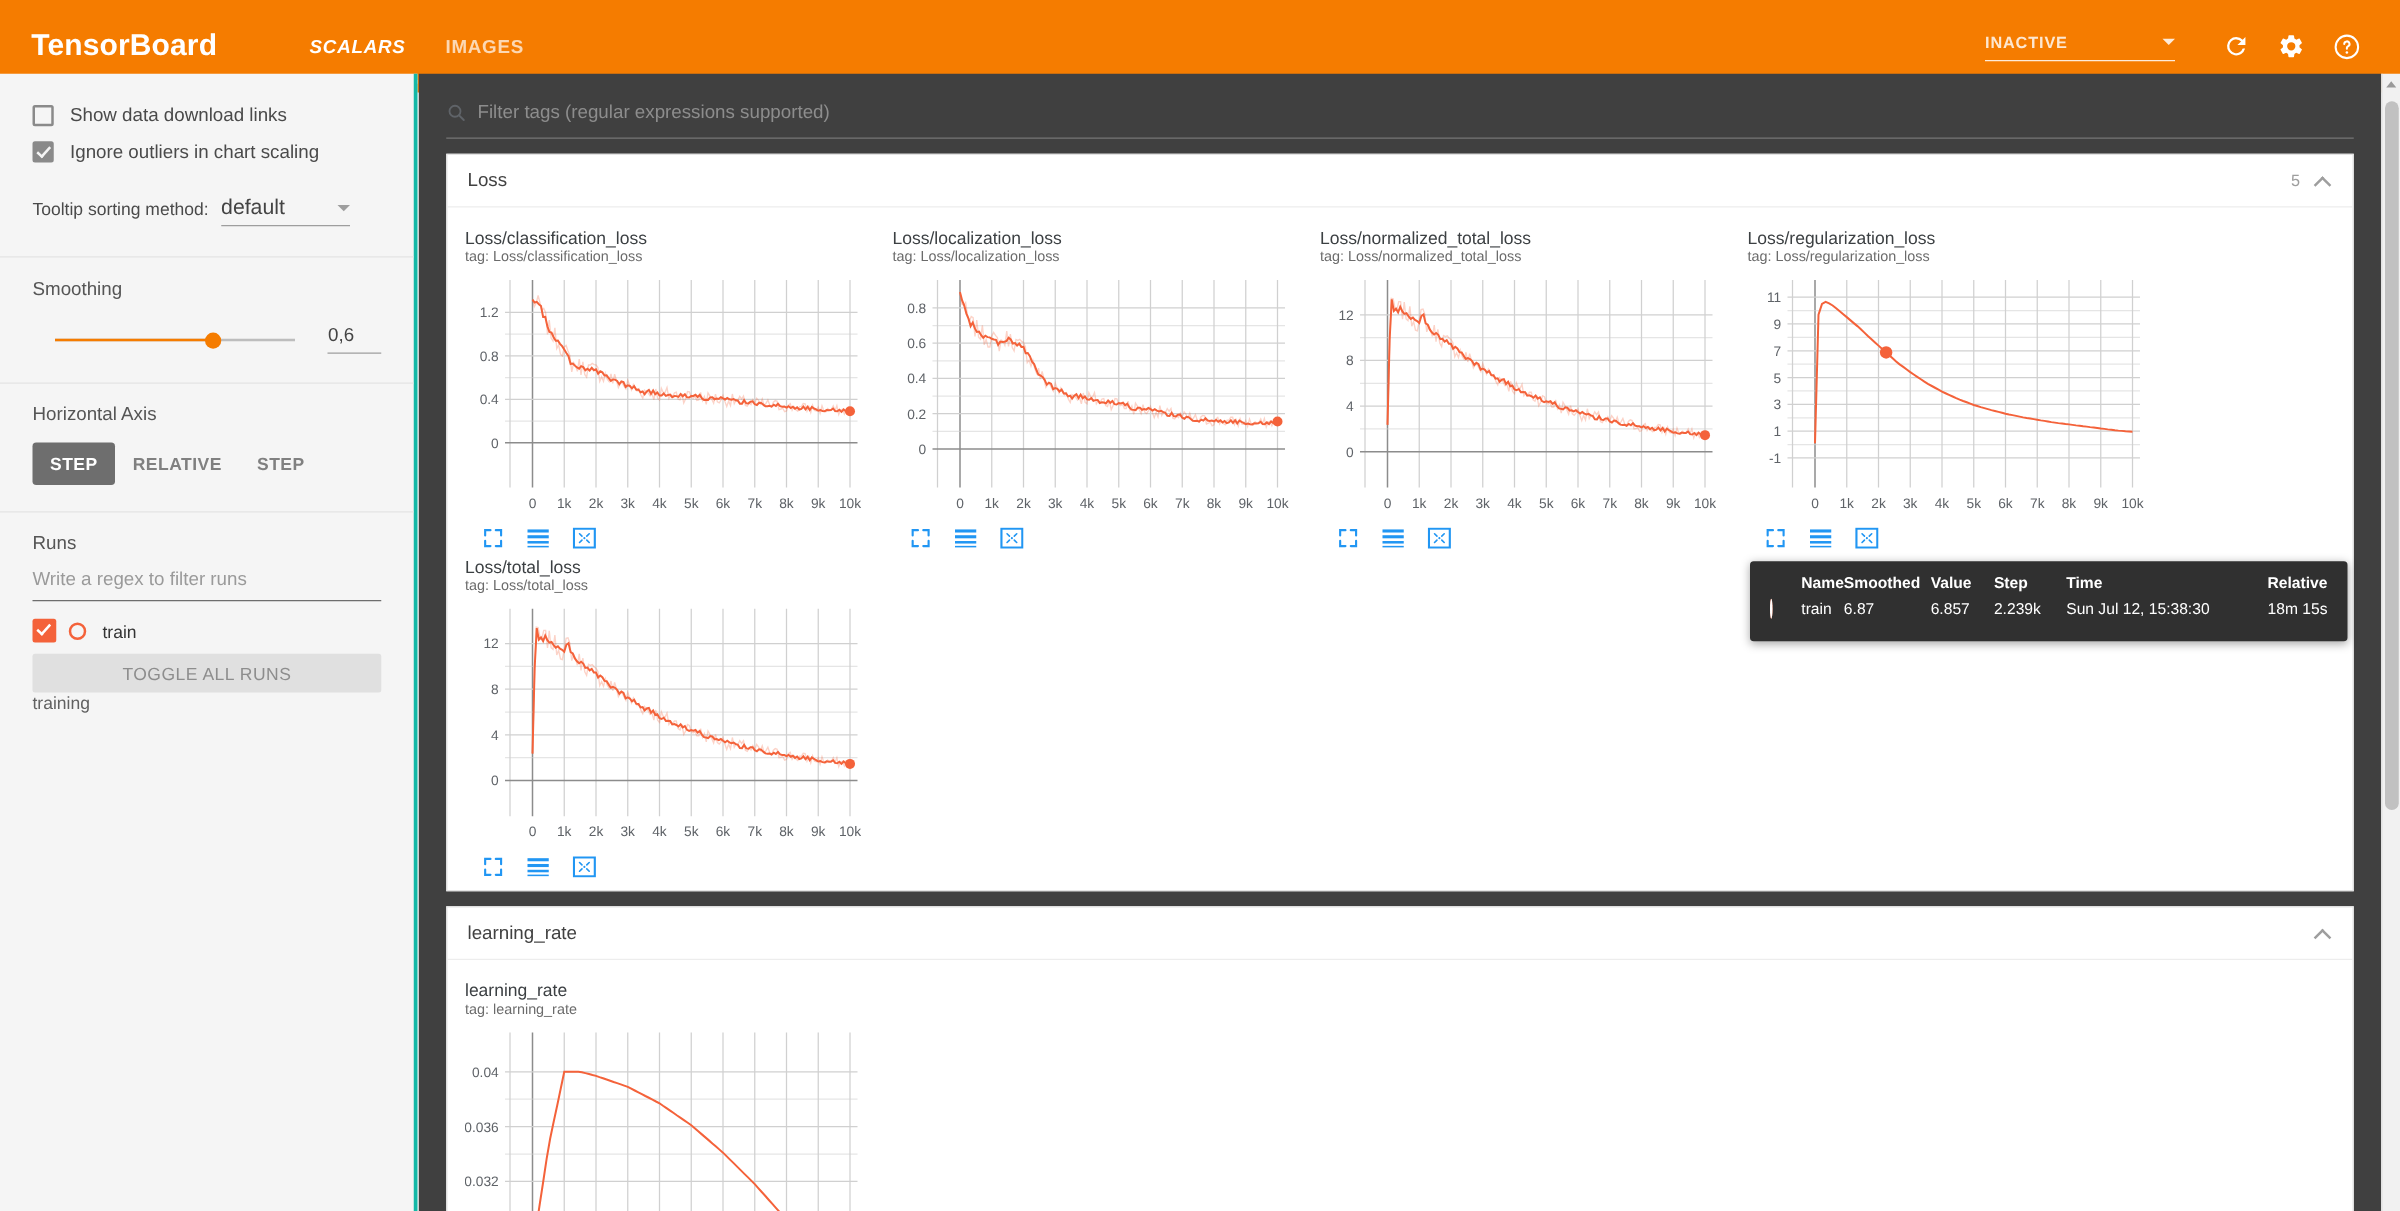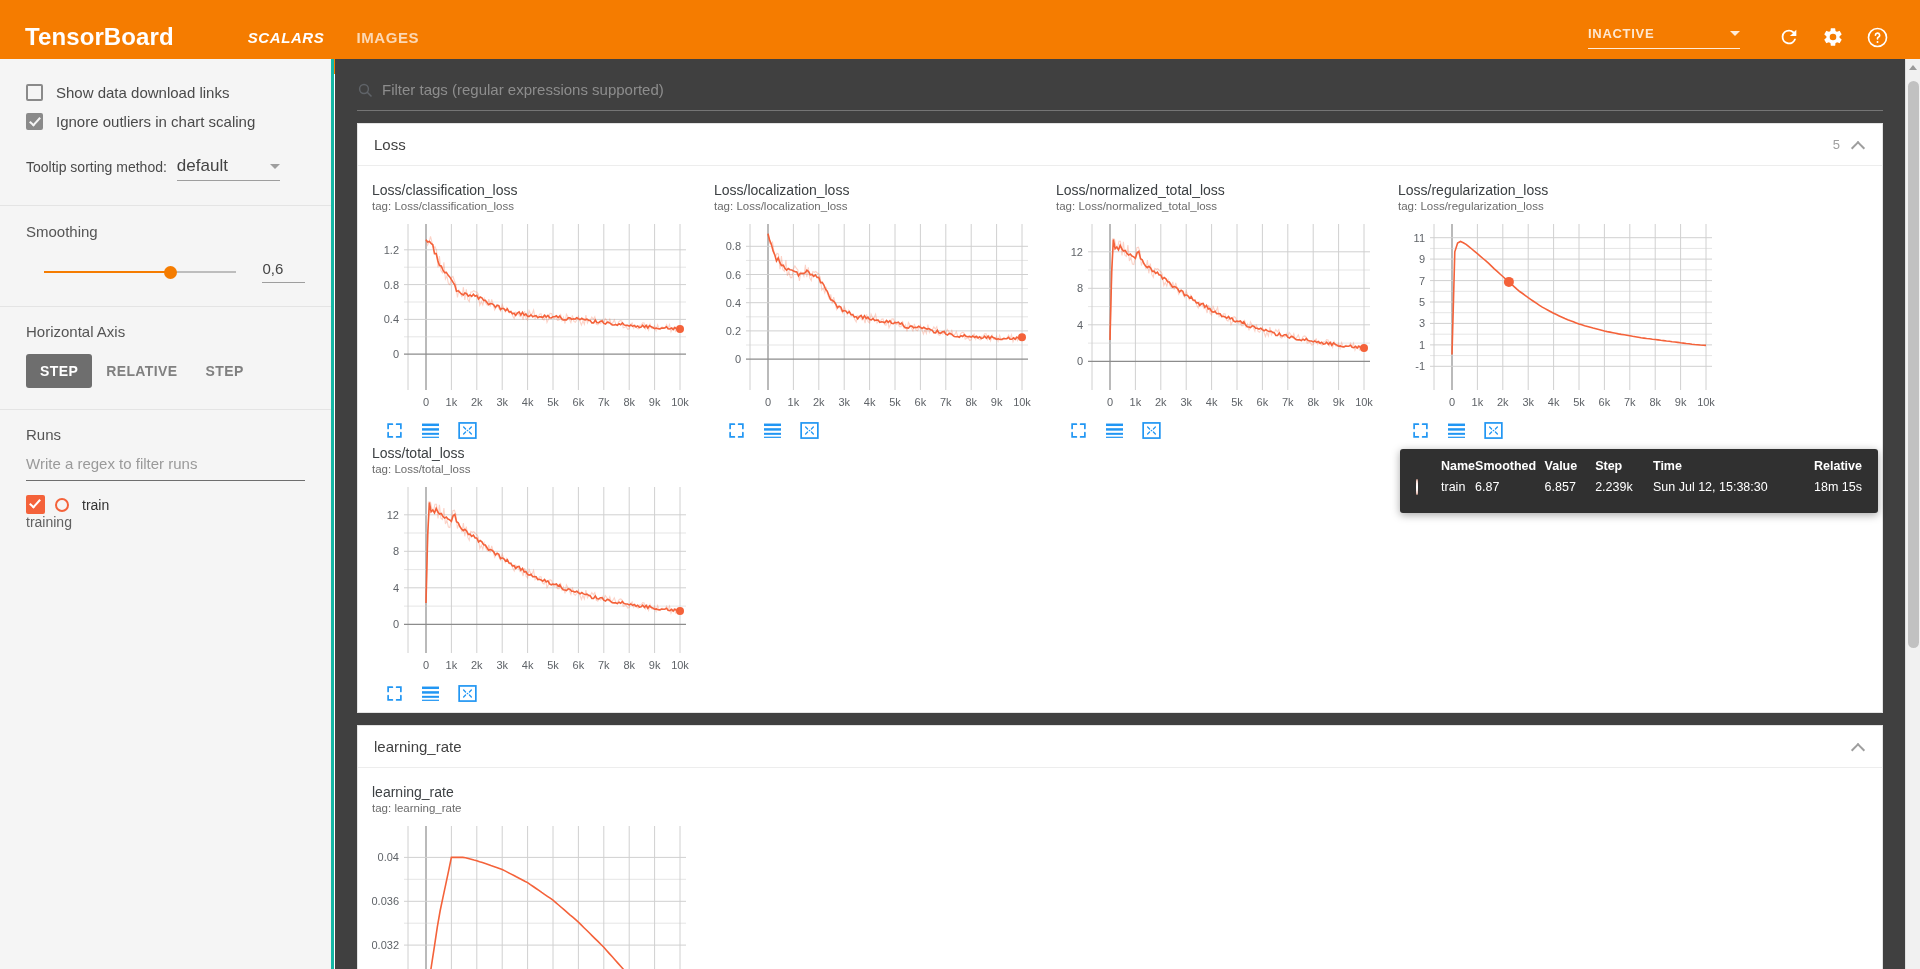--- a/index.html
+++ b/index.html
@@ -400,20 +400,21 @@
   </div>
   <div class="sb-divider" style="margin-top:21px;"></div>
   <div class="sb-pad" style="padding-top:16px;">
     <div class="sb-heading">Runs</div>
     <div id="run-filter">Write a regex to filter runs</div>
     <div id="run-row">
       <span id="run-check"></span>
       <span id="run-circle"></span>
       <span id="run-name">train</span>
     </div>
+    <div id="toggle-all">TOGGLE ALL RUNS</div>
     <div id="training-label">training</div>
   </div>
 </div>
 
 <div id="main">
 
   <div id="filter-bar">
     <span class="mag">
       <svg width="16" height="16" viewBox="0 0 24 24">
         <circle cx="10.5" cy="10.5" r="6.6" fill="none" stroke="#5f6368" stroke-width="2.2"></circle>

